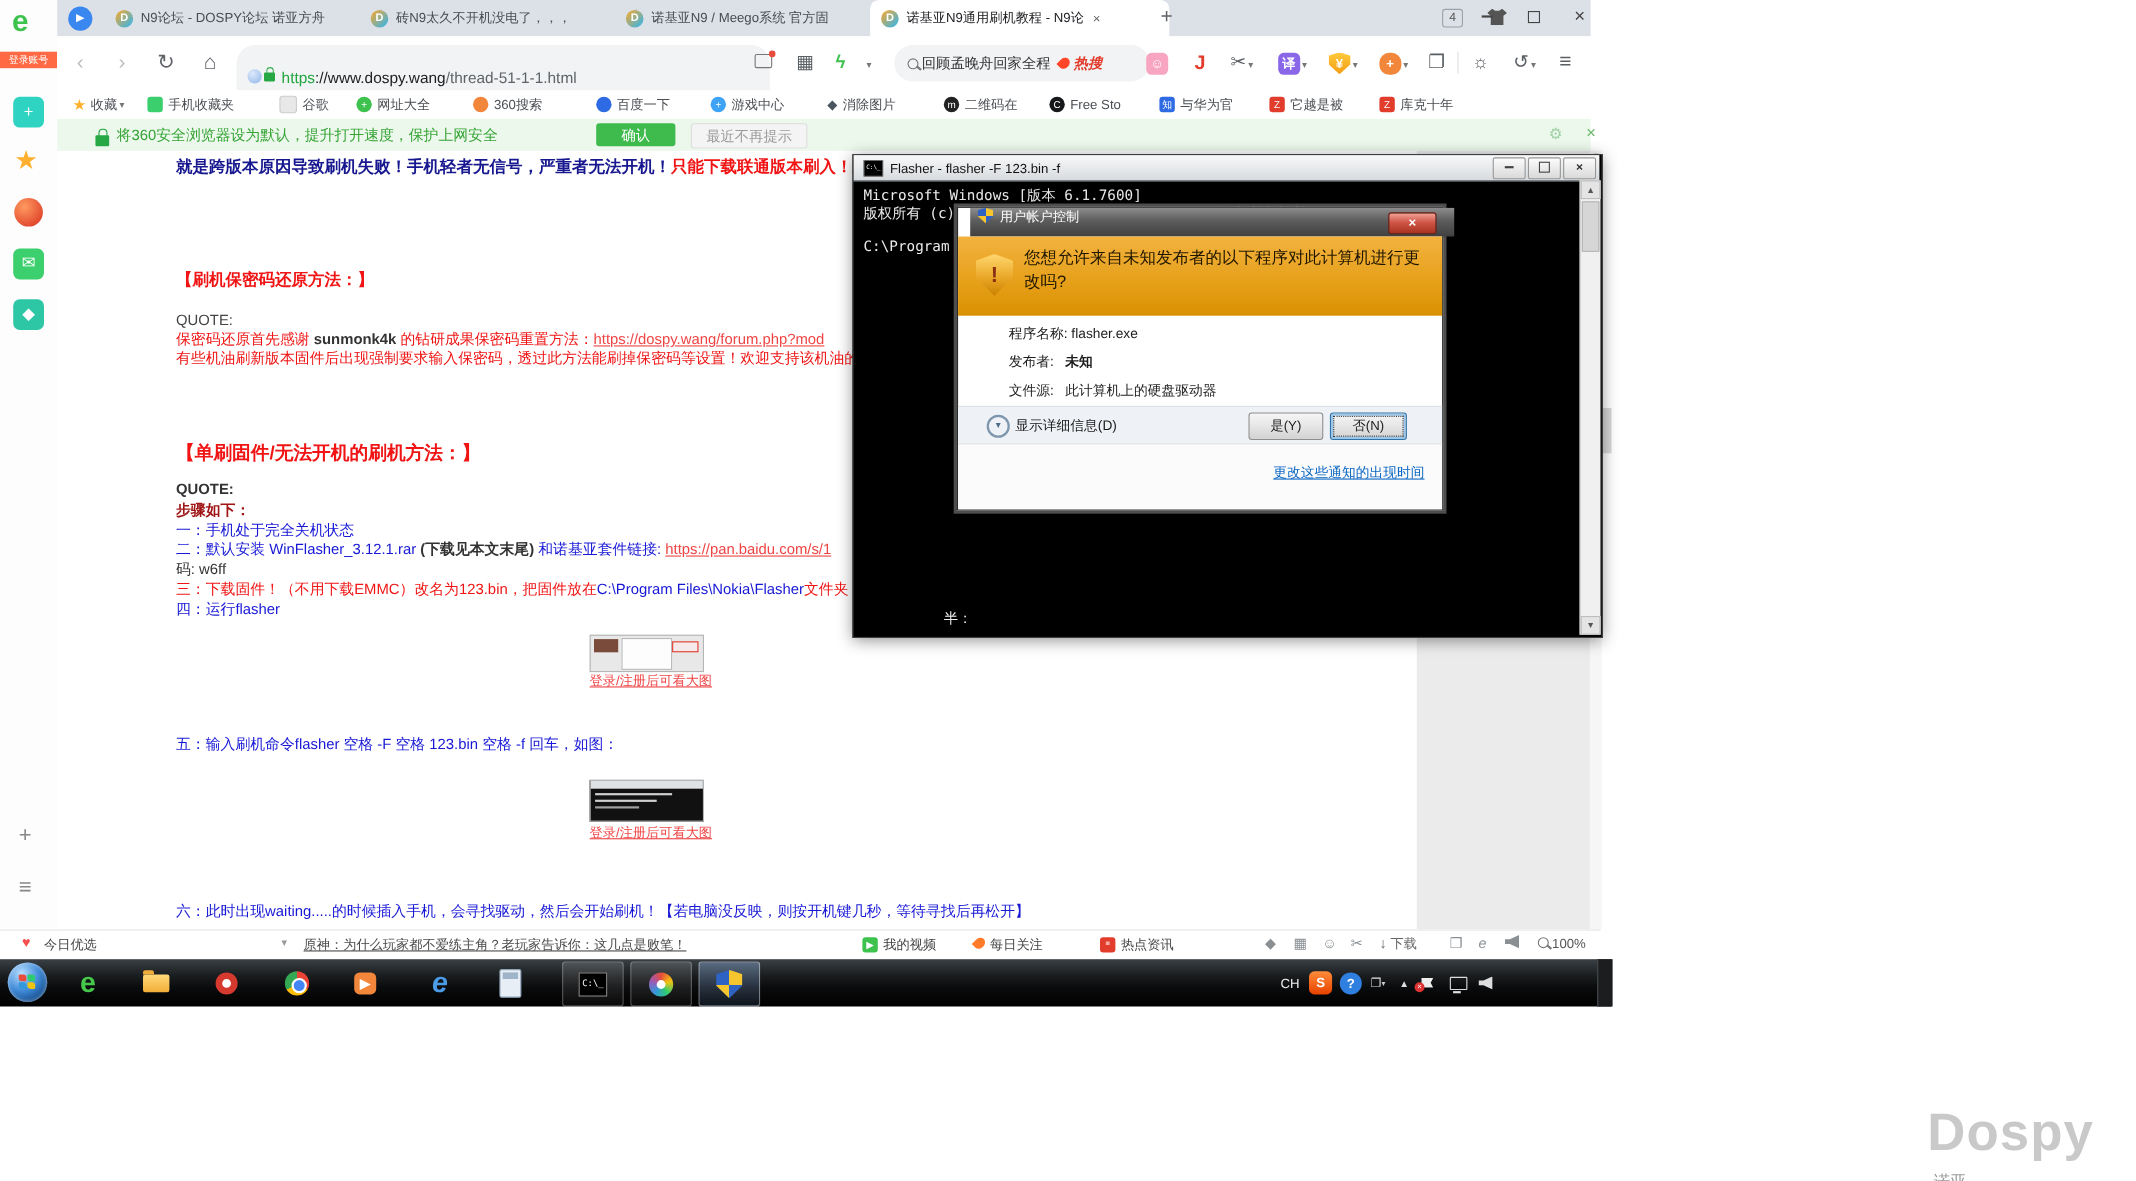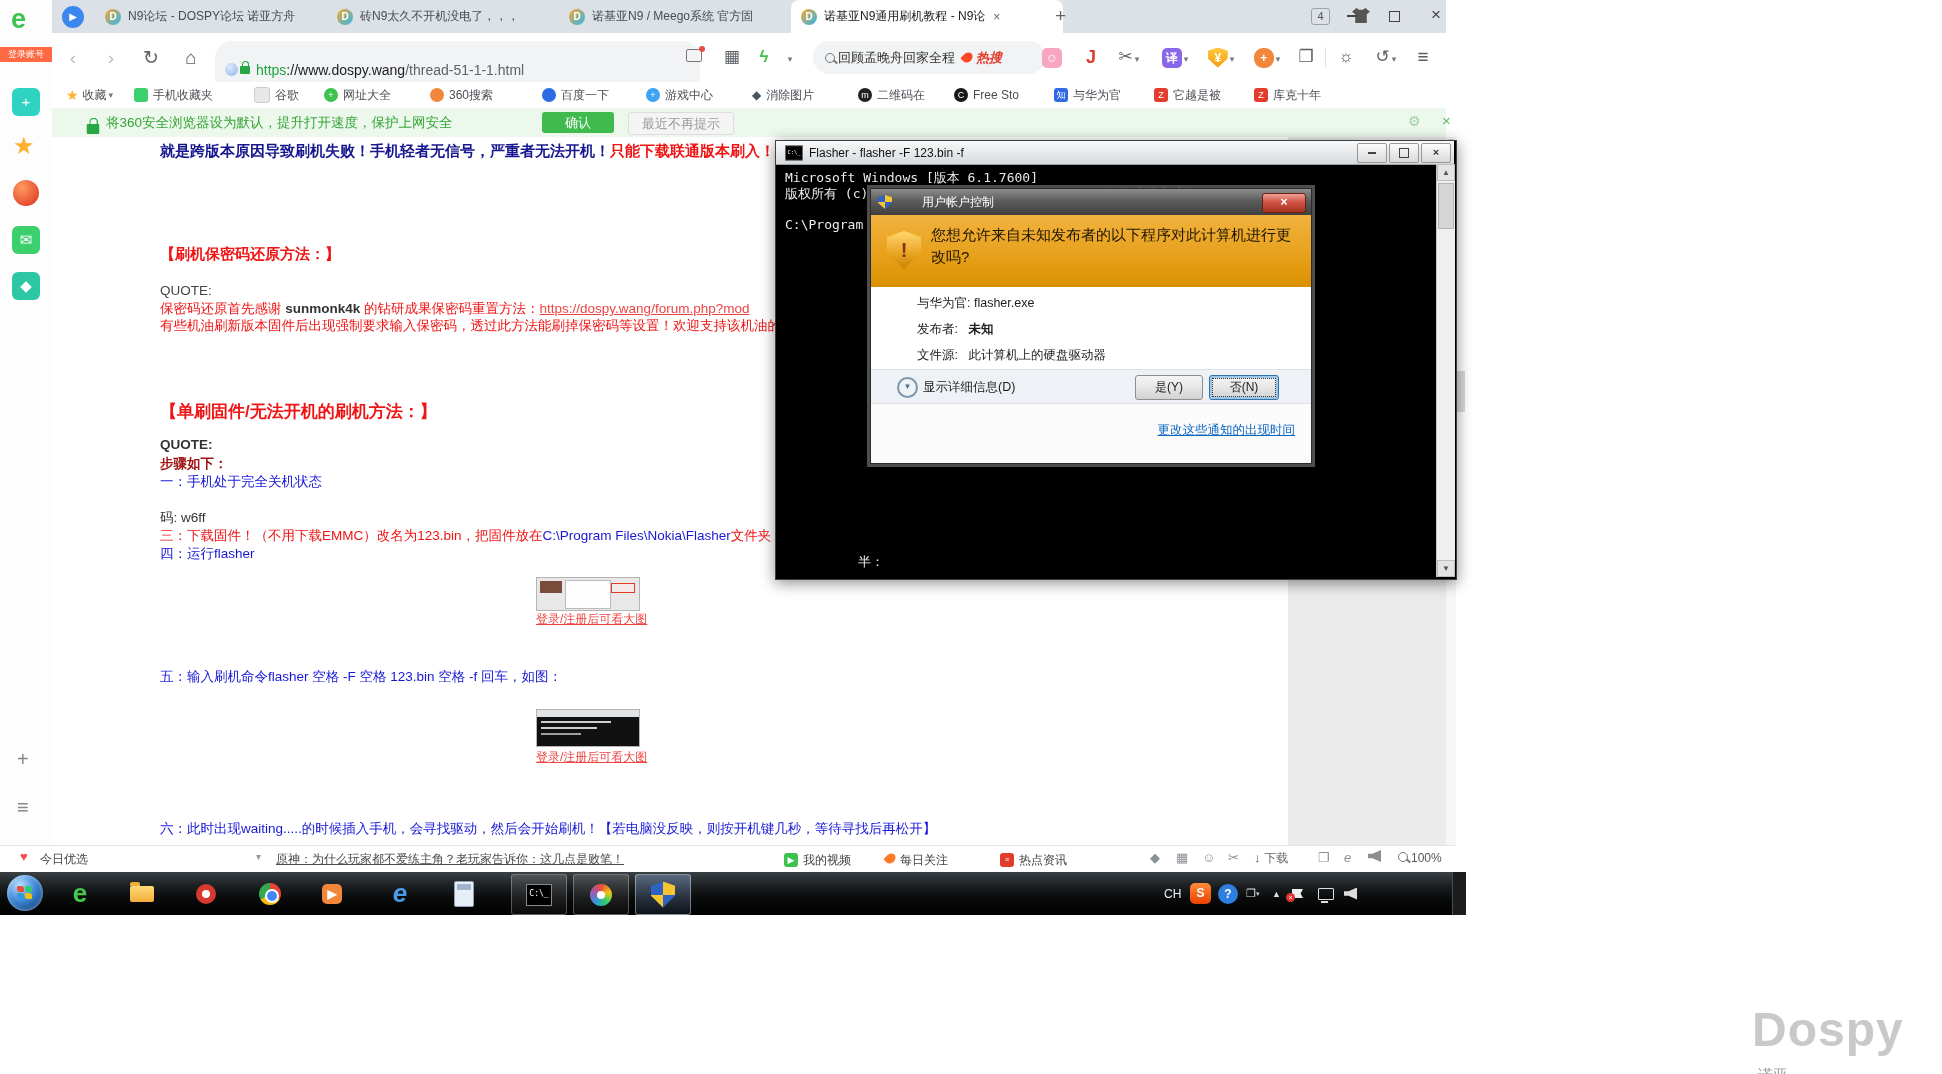--- a/index.html
+++ b/index.html
@@ -62,22 +62,22 @@
     border-bottom:1px solid #9aa0a5;display:flex;align-items:center;}
   .cmdbtn{width:28px;height:18px;margin-left:2px;background:linear-gradient(#fcfcfc,#d9d9d9);
     border:1px solid #979797;border-radius:2px;text-align:center;line-height:16px;font-size:11px;color:#333;}
   .mono{font-family:"DejaVu Sans Mono",monospace;font-size:13px;color:#ececec;white-space:pre;}
   .cscroll{left:660px;top:23px;width:18px;height:413px;background:#f0f0f0;border-left:1px solid #c8c8c8;}
   .carrow{position:absolute;left:0;width:18px;height:17px;background:#e4e4e4;border:1px solid #bdbdbd;
     box-sizing:border-box;text-align:center;line-height:15px;font-size:8px;color:#555;}
   
   .uac{left:870px;top:188px;width:440px;height:274px;background:#fff;border:1px solid #2b2b2b;
     box-shadow:0 0 0 3px rgba(120,120,120,.65),3px 5px 16px rgba(0,0,0,.55);}
-  .uactitle{left:0;top:0;width:440px;height:26px;background:linear-gradient(#8d8d8d,#5c5c5c 45%,#404040);
-    display:flex;align-items:center;color:#fff;font-size:12px;gap:24px;}
+  .uactitle{left:11px;top:0;width:440px;height:26px;background:linear-gradient(#8d8d8d,#5c5c5c 45%,#404040);
+    display:flex;color:#fff;font-size:12px;}
   .shield{display:inline-block;clip-path:polygon(50% 0,100% 16%,100% 55%,50% 100%,0 55%,0 16%);}
   .shield4{background:conic-gradient(#f7c52e 0 25%,#2e63c4 0 50%,#f7c52e 0 75%,#2e63c4 0);}
   .uacx{position:absolute;right:5px;top:4px;width:42px;height:18px;border-radius:3px;border:1px solid #6d1f16;
     background:linear-gradient(#f0a295,#d05648 45%,#a8331f);color:#fff;text-align:center;line-height:17px;font-size:12px;font-weight:bold;}
   .banner{left:0;top:26px;width:440px;height:72px;background:linear-gradient(#f2b23e,#e39c12 70%,#d99000);}
   .uacq{position:absolute;left:60px;top:9px;width:368px;font-size:15px;color:#201600;line-height:1.45;}
   .urow{position:absolute;font-size:12.5px;color:#1d1d1d;white-space:nowrap;}
   .ufoot{left:0;top:180px;width:440px;height:34px;background:#eef1f5;border-top:1px solid #dde2e8;}
   .wbtn{position:absolute;top:5px;height:23px;background:linear-gradient(#f5f5f5,#e8e8e8 45%,#d2d2d2);
     border:1px solid #8e8e8e;border-radius:3px;font-size:12px;color:#222;text-align:center;line-height:22px;}
@@ -276,20 +276,21 @@
 
   <div class="t red" style="left:108px;top:108px;font-size:15px;font-weight:bold;">【刷机保密码还原方法：】</div>
   <div class="t" style="left:108px;top:146px;color:#444;">QUOTE:</div>
   <div class="t" style="left:108px;top:163px;"><span class="red">保密码还原首先感谢 </span><span style="font-weight:bold;color:#333;">sunmonk4k</span><span class="red"> 的钻研成果</span><span class="red">保密码重置方法：</span><span class="lnk">https://dospy.wang/forum.php?mod</span></div>
   <div class="t red" style="left:108px;top:180px;">有些机油刷新版本固件后出现强制要求输入保密码，透过此方法能刷掉保密码等设置！欢迎支持该机油的</div>
 
   <div class="t red" style="left:108px;top:263px;font-size:17px;font-weight:bold;">【单刷固件/无法开机的刷机方法：】</div>
   <div class="t" style="left:108px;top:300px;font-weight:bold;color:#333;">QUOTE:</div>
   <div class="t maroon" style="left:108px;top:318px;">步骤如下：</div>
   <div class="t blue" style="left:108px;top:336px;">一：手机处于完全关机状态</div>
+  <div class="t" style="left:108px;top:354px;"><span class="blue">二：默认安装 WinFlasher_3.12.1.rar </span><span style="font-weight:bold;color:#333;">(下载见本文末尾)</span><span class="blue"> 和诺基亚套件链接: </span><span class="lnk">https://pan.baidu.com/s/1</span></div>
   <div class="t" style="left:108px;top:372px;">码: w6ff</div>
   <div class="t" style="left:108px;top:390px;"><span class="red">三：下载固件！（不用下载EMMC）改名为123.bin，把固件放在</span><span class="blue">C:\Program Files\Nokia\Flasher</span><span class="red">文件夹</span></div>
   <div class="t blue" style="left:108px;top:408px;">四：运行flasher</div>
 
   <div class="thumb" style="left:484px;top:440px;width:102px;height:32px;">
     <i class="abs" style="left:3px;top:3px;width:22px;height:12px;background:#7a4a3a;"></i>
     <i class="abs" style="left:28px;top:2px;width:44px;height:27px;background:#fdfdfd;border:1px solid #bbb;"></i>
     <i class="abs" style="left:74px;top:5px;width:22px;height:8px;border:1px solid #e03a2a;background:#f5e9e9;"></i>
   </div>
   <div class="t lnk" style="left:484px;top:474px;font-size:12px;">登录/注册后可看大图</div>
@@ -335,21 +336,21 @@
 <div class="abs uac">
   <div class="abs uactitle">
     <span class="shield shield4" style="width:14px;height:14px;margin:0 6px 0 7px;"></span>
     <span>用户帐户控制</span>
   </div>
   <div class="uacx">×</div>
   <div class="abs banner">
     <span class="shield abs" style="left:16px;top:16px;width:34px;height:38px;background:linear-gradient(#ffd76e,#e8a423 60%,#c98200);border:0;text-align:center;line-height:38px;color:#8a2f14;font-weight:bold;font-size:20px;">!</span>
     <div class="uacq">您想允许来自未知发布者的以下程序对此计算机进行更改吗?</div>
   </div>
-  <div class="urow" style="left:46px;top:106px;"><span>与华为官:</span>&nbsp;<span>flasher.exe</span></div>
+  <div class="urow" style="left:46px;top:106px;"><span>程序名称:</span>&nbsp;<span>flasher.exe</span></div>
   <div class="urow" style="left:46px;top:132px;"><span>发布者:</span>&nbsp;&nbsp;&nbsp;<b>未知</b></div>
   <div class="urow" style="left:46px;top:158px;"><span>文件源:</span>&nbsp;&nbsp;&nbsp;<span>此计算机上的硬盘驱动器</span></div>
   <div class="abs ufoot">
     <span class="toggle">▾</span>
     <span class="abs" style="left:52px;top:9px;font-size:12.5px;color:#1a1a1a;">显示详细信息(D)</span>
     <div class="wbtn" style="left:264px;width:66px;">是(Y)</div>
     <div class="wbtn focus" style="left:338px;width:68px;">否(N)</div>
   </div>
   <div class="abs" style="left:0;top:214px;width:440px;height:59px;background:#fbfbfb;border-top:1px solid #e2e2e2;">
     <span class="abs" style="right:16px;top:18px;font-size:12.5px;color:#0a66c2;text-decoration:underline;">更改这些通知的出现时间</span>

